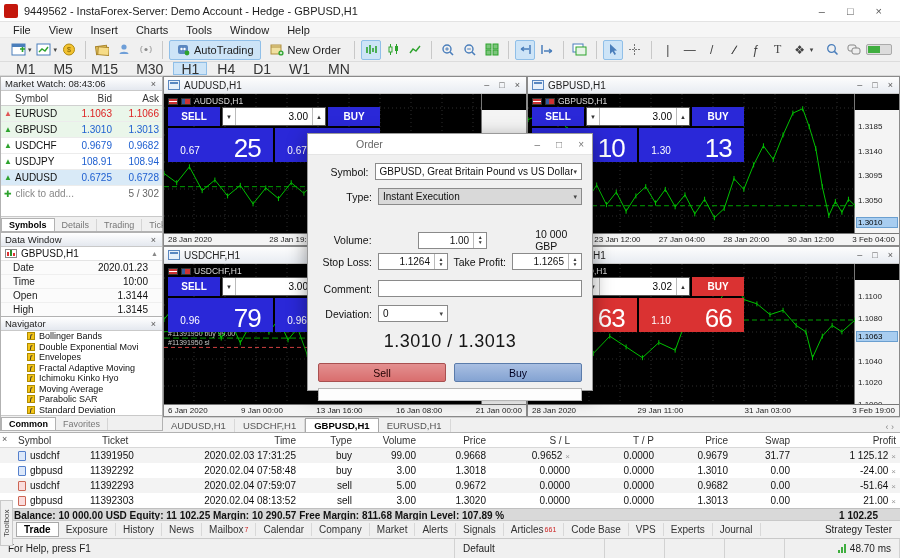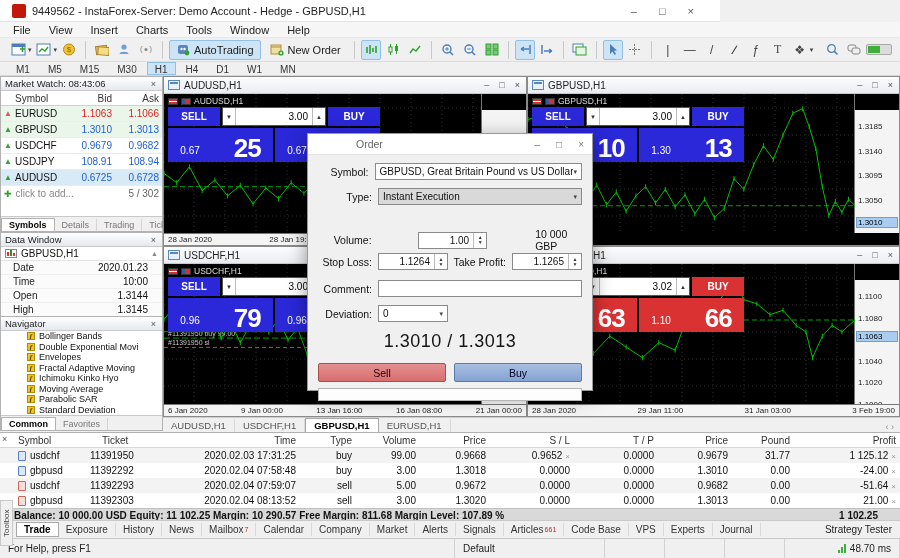--- a/index.html
+++ b/index.html
@@ -1,22 +1,22 @@
 <!DOCTYPE html>
 <html><head>
 <meta charset="utf-8">
 <style>
   html,body{margin:0;padding:0;background:#666;}
   *{box-sizing:border-box;}
   #app{position:relative;width:900px;height:558px;background:#f0f0f0;overflow:hidden;
        font-family:"Liberation Sans","DejaVu Sans",sans-serif;font-size:11px;color:#111;}
 
   
-  .titlebar{position:absolute;left:0;top:0;width:720px;height:22px;background:#fff;
-            display:flex;align-items:center;padding:0 12px;border-bottom:1px solid #e3e3e3;}
+  .titlebar{position:absolute;left:0;top:0;width:900px;height:22px;background:#fff;
+            display:flex;align-items:center;padding:0 4px;border-bottom:1px solid #e3e3e3;}
   .app-icon{width:14px;height:14px;background:#c4170c;border-radius:2px;margin-right:6px;
             display:inline-flex;align-items:center;justify-content:center;color:#fff;font-size:9px;font-weight:bold;}
   .title-text{flex:1;font-size:11px;color:#222;white-space:nowrap;overflow:hidden;}
   .win-controls{display:flex;gap:22px;padding-right:14px;color:#555;font-size:11px;}
   .win-controls span{cursor:default;line-height:20px;}
 
   
   .menubar{position:absolute;left:0;top:22px;width:900px;height:16px;background:#f6f6f6;
            display:flex;align-items:center;padding-left:4px;border-bottom:1px solid #e8e8e8;}
   .menu-item{padding:0 9px;font-size:11px;color:#222;}
@@ -33,21 +33,21 @@
   .drop{font-size:7px;color:#444;margin-left:-2px;}
   .tb-btn{display:flex;align-items:center;gap:4px;height:20px;padding:0 6px;border:1px solid transparent;
           border-radius:2px;font-size:11px;color:#222;}
   .tb-btn.hl{background:#cde4f7;border-color:#90bfe8;}
   .battery{width:26px;height:11px;border:1px solid #aaa;border-radius:2px;background:#dcdcdc;position:relative;}
   .battery i{position:absolute;left:1px;top:1px;bottom:1px;width:12px;background:#3fae3f;display:block;}
 
   
   .tfbar{position:absolute;left:0;top:62px;width:900px;height:14px;background:#f0f0f0;
          display:flex;align-items:center;padding-left:8px;gap:2px;border-bottom:1px solid #d8d8d8;}
-  .tf{font-size:10px;color:#333;padding:0 7px;height:13px;line-height:13px;border:1px solid transparent;}
+  .tf{font-size:14px;color:#333;padding:0 7px;height:13px;line-height:13px;border:1px solid transparent;}
   .tf.active{background:#cde4f7;border-color:#90bfe8;}
 
   
   .panel{position:absolute;left:0;width:163px;background:#fff;border:1px solid #b2b2b2;}
   .panel-hdr{height:14px;background:linear-gradient(#ffffff,#e4e8ef);border-bottom:1px solid #c9c9c9;
              display:flex;align-items:center;padding:0 4px;font-size:9.5px;color:#222;}
   .panel-hdr .ttl{flex:1;white-space:nowrap;overflow:hidden;}
   .panel-hdr .x{color:#555;font-size:9px;padding:0 2px;}
   .panel-tabs{position:absolute;left:0;right:0;bottom:0;height:15px;background:#f0f0f0;border-top:1px solid #c9c9c9;
               display:flex;align-items:flex-end;font-size:9px;color:#777;}
@@ -113,21 +113,21 @@
   .ocp-row{display:flex;gap:2px;}
   .ocp .btn{width:52px;height:19px;display:flex;align-items:center;justify-content:center;color:#fff;
             font-size:10px;font-weight:bold;}
   .ocp .spin{flex:1;height:19px;background:#fff;display:flex;align-items:center;border:1px solid #555;}
   .ocp .spin .sv{flex:1;text-align:right;padding-right:4px;font-size:10px;color:#000;}
   .ocp .spin .sb{width:13px;height:17px;border-left:1px solid #bbb;display:flex;align-items:center;justify-content:center;
                  font-size:6px;color:#333;}
   .ocp .spin .sb.l{border-left:none;border-right:1px solid #bbb;}
   .ocp .price{width:105px;height:34px;display:flex;align-items:flex-end;justify-content:center;color:#fff;padding-bottom:1px;gap:32px;}
   .ocp .price .sm{font-size:10px;margin-right:2px;line-height:20px;}
-  .ocp .price .bg{font-size:26px;line-height:26px;font-weight:bold;letter-spacing:-1px;}
+  .ocp .price .bg{font-size:26px;line-height:26px;font-weight:normal;letter-spacing:-1px;}
   .ocp.blue .btn,.ocp.blue .price{background:#2a28d8;}
   .ocp.red .btn,.ocp.red .price{background:#da3232;}
 
   
   .chart-tabbar{position:absolute;left:163px;top:417px;width:737px;height:15px;background:#f0f0f0;
                 border-top:1px solid #cfcfcf;display:flex;align-items:flex-end;font-size:9.5px;color:#555;}
   .ctab{padding:1px 8px;border-right:1px solid #d8d8d8;white-space:nowrap;}
   .ctab.active{background:#fff;border:1px solid #a8a8a8;border-bottom:none;color:#000;font-weight:bold;}
   .ctab-arrows{margin-left:auto;padding-right:6px;color:#888;font-size:9px;}
 
@@ -736,20 +736,28 @@
                 <span class="bg">13</span>
               </span>
             </div>
           </div>
           <div class="scale-col">
             <div class="scale-label" style="top: 12.3529px;">1.3185</div>
             <div class="scale-label" style="top: 36.8824px;">1.3140</div>
             <div class="scale-label" style="top: 61.4118px;">1.3095</div>
             <div class="scale-label" style="top: 85.9412px;">1.3050</div>
             <div class="scale-cur" style="top: 106.745px;">1.3010</div>
+          </div>
+          <div class="time-row">
+            <span>21 Jan 2020</span>
+            <span>23 Jan 12:00</span>
+            <span>27 Jan 04:00</span>
+            <span>28 Jan 20:00</span>
+            <span>30 Jan 12:00</span>
+            <span>3 Feb 04:00</span>
           </div>
         </div>
       </div>
       <div class="mdi-window" style="left: 0px; top: 170px; width: 364px; height: 171px;">
         <div class="win-titlebar">
           <span class="win-ico"></span>
           <span class="t">USDCHF,H1</span>
           <span class="win-ctrl">
             <span>–</span>
             <span>□</span>
@@ -969,21 +977,21 @@
     <div class="trow hdr" id="tbxHdr">
         <span class="c l">Symbol</span>
         <span class="c l">Ticket</span>
         <span class="c">Time</span>
         <span class="c">Type</span>
         <span class="c">Volume</span>
         <span class="c">Price</span>
         <span class="c">S / L</span>
         <span class="c">T / P</span>
         <span class="c">Price</span>
-        <span class="c">Pound</span>
+        <span class="c">Swap</span>
         <span class="c">Profit</span>
       </div>
     <div id="tbxRows">
         <div class="trow">
           <span class="c l">
             <span class="doc"></span>
             <span>usdchf</span>
           </span>
           <span class="c l" style="padding-left: 6px;">11391950</span>
           <span class="c">2020.02.03 17:31:25</span>

